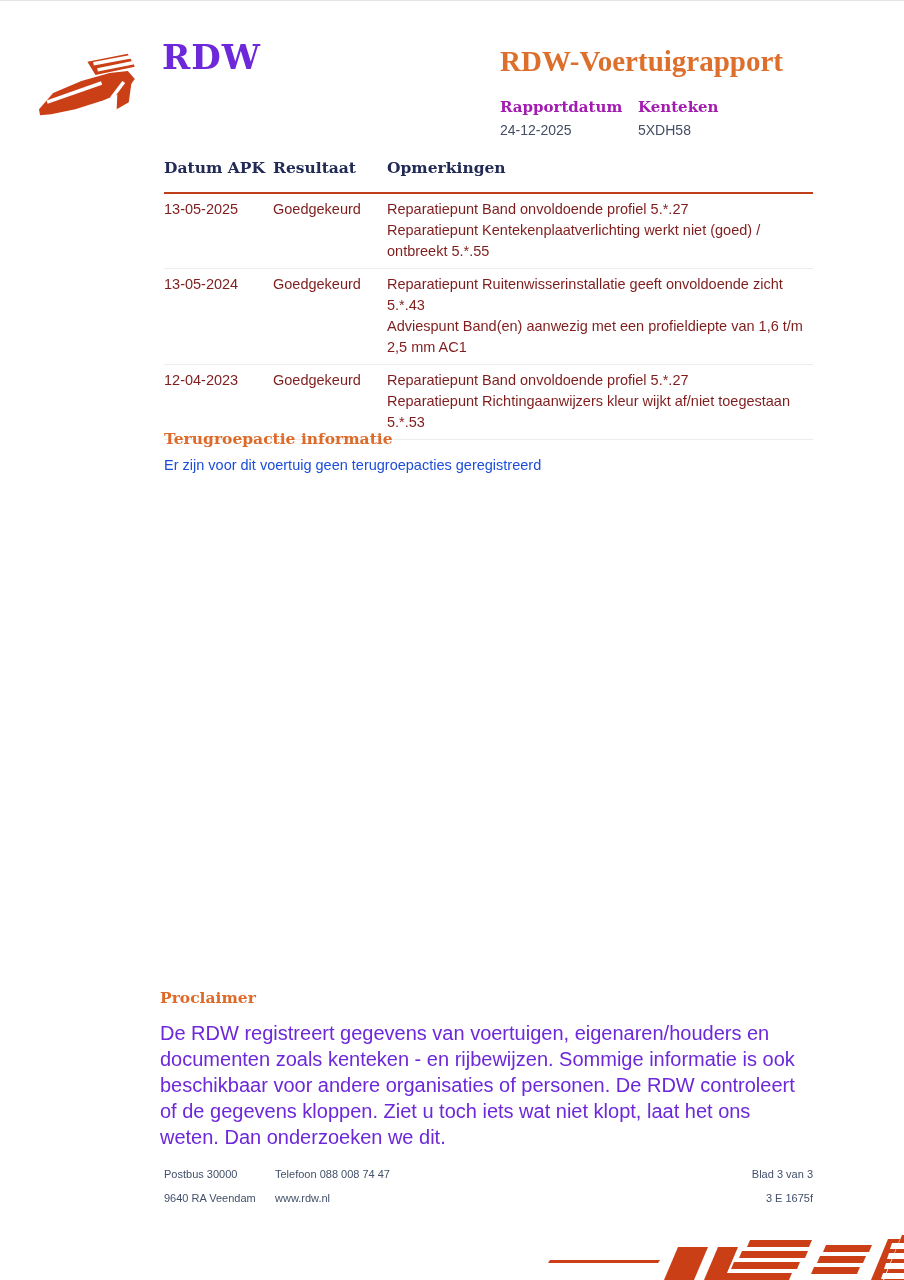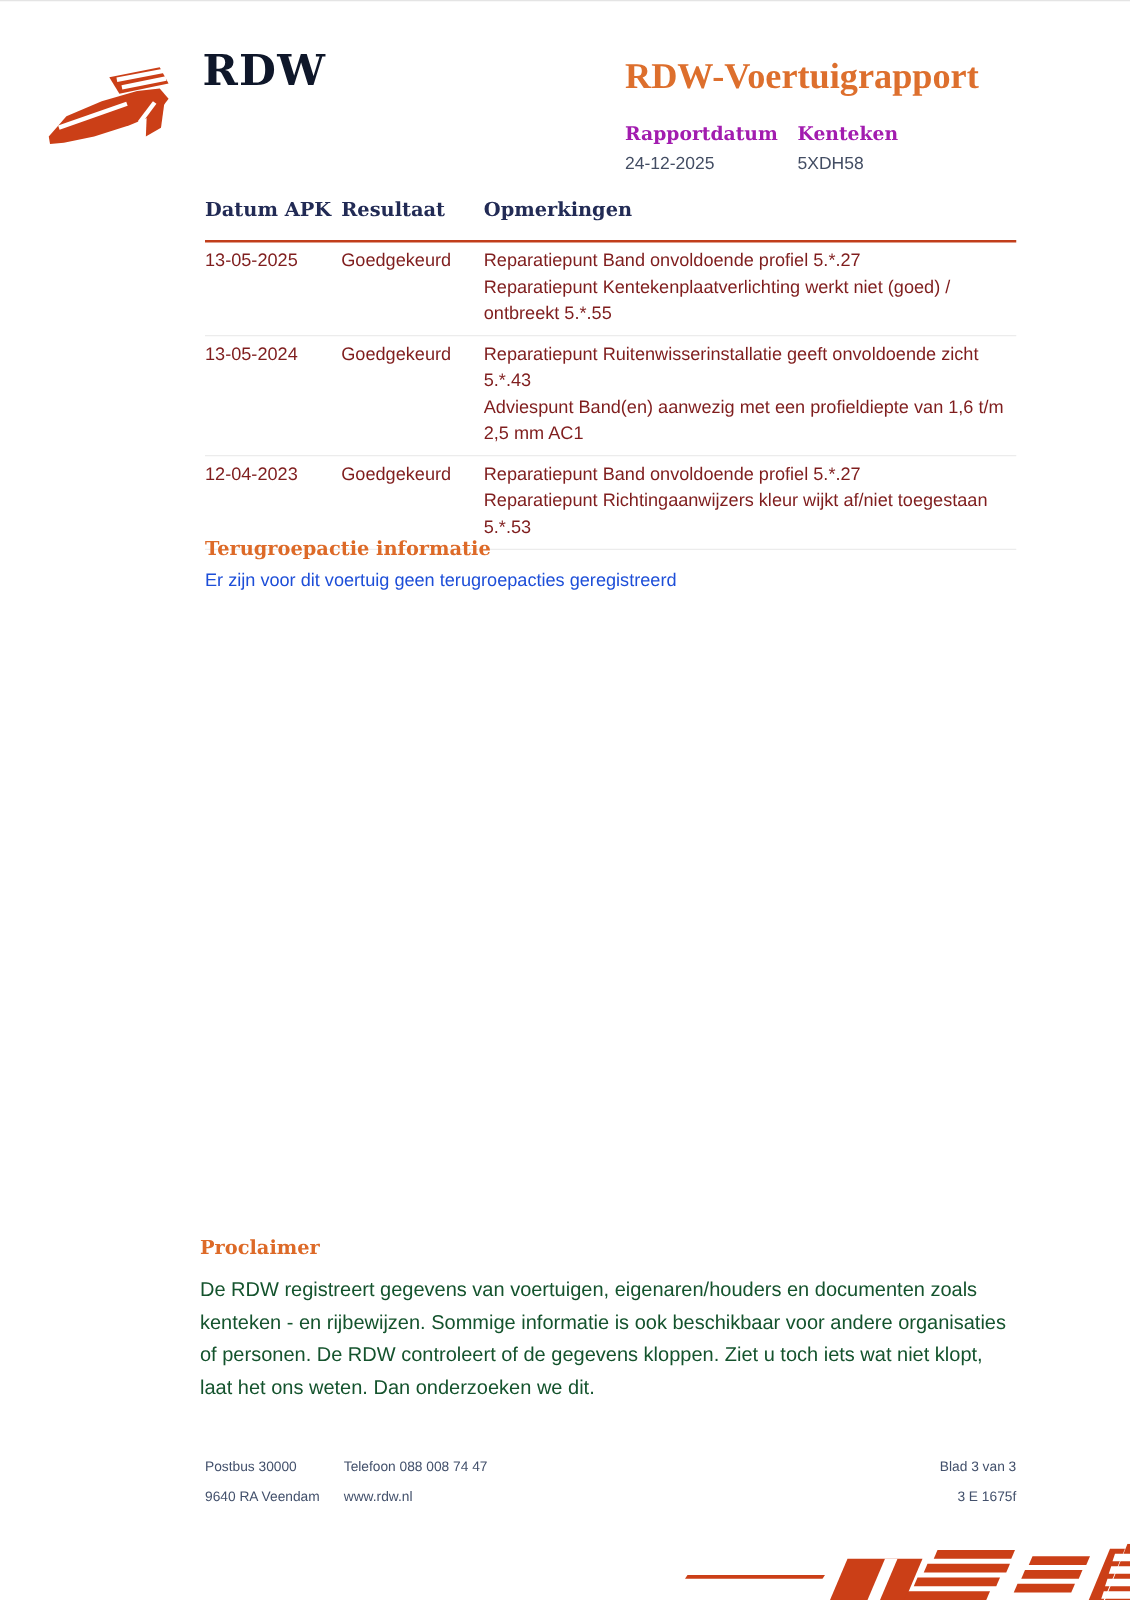--- a/index.html
+++ b/index.html
@@ -21,21 +21,21 @@
     left: 37px; top: 50px;
     width: 116px; height: 68px;
   }
   .logo-text {
     position: absolute;
     left: 162px; top: 36px;
     font-family: "DejaVu Serif", "Liberation Serif", serif;
     font-weight: bold;
     font-size: 34px;
     letter-spacing: 1px;
-    color: #0f172a;
+    color: #6d28d9;
   }
   .doc-title {
     position: absolute;
     left: 500px; top: 44px;
     font-family: Liberation Serif, serif;
     font-weight: bold;
     font-size: 29px;
     color: #DD6F2D;
     white-space: nowrap;
   }
@@ -107,23 +107,23 @@
     line-height: 21px;
     color: #1d4ed8;
   }
   .proclaimer-section {
     position: absolute;
     left: 160px; top: 988px;
     width: 650px;
   }
   .proclaimer-section .section-body {
     margin-top: 13px;
-    font-size: 16px;
+    font-size: 20px;
     line-height: 26px;
-    color: #14532d;
+    color: #6d28d9;
   }
 
   
   .page-footer {
     position: absolute;
     left: 164px; top: 1166px;
     width: 649px;
     display: grid;
     grid-template-columns: 111px 1fr auto;
     font-size: 11px;

